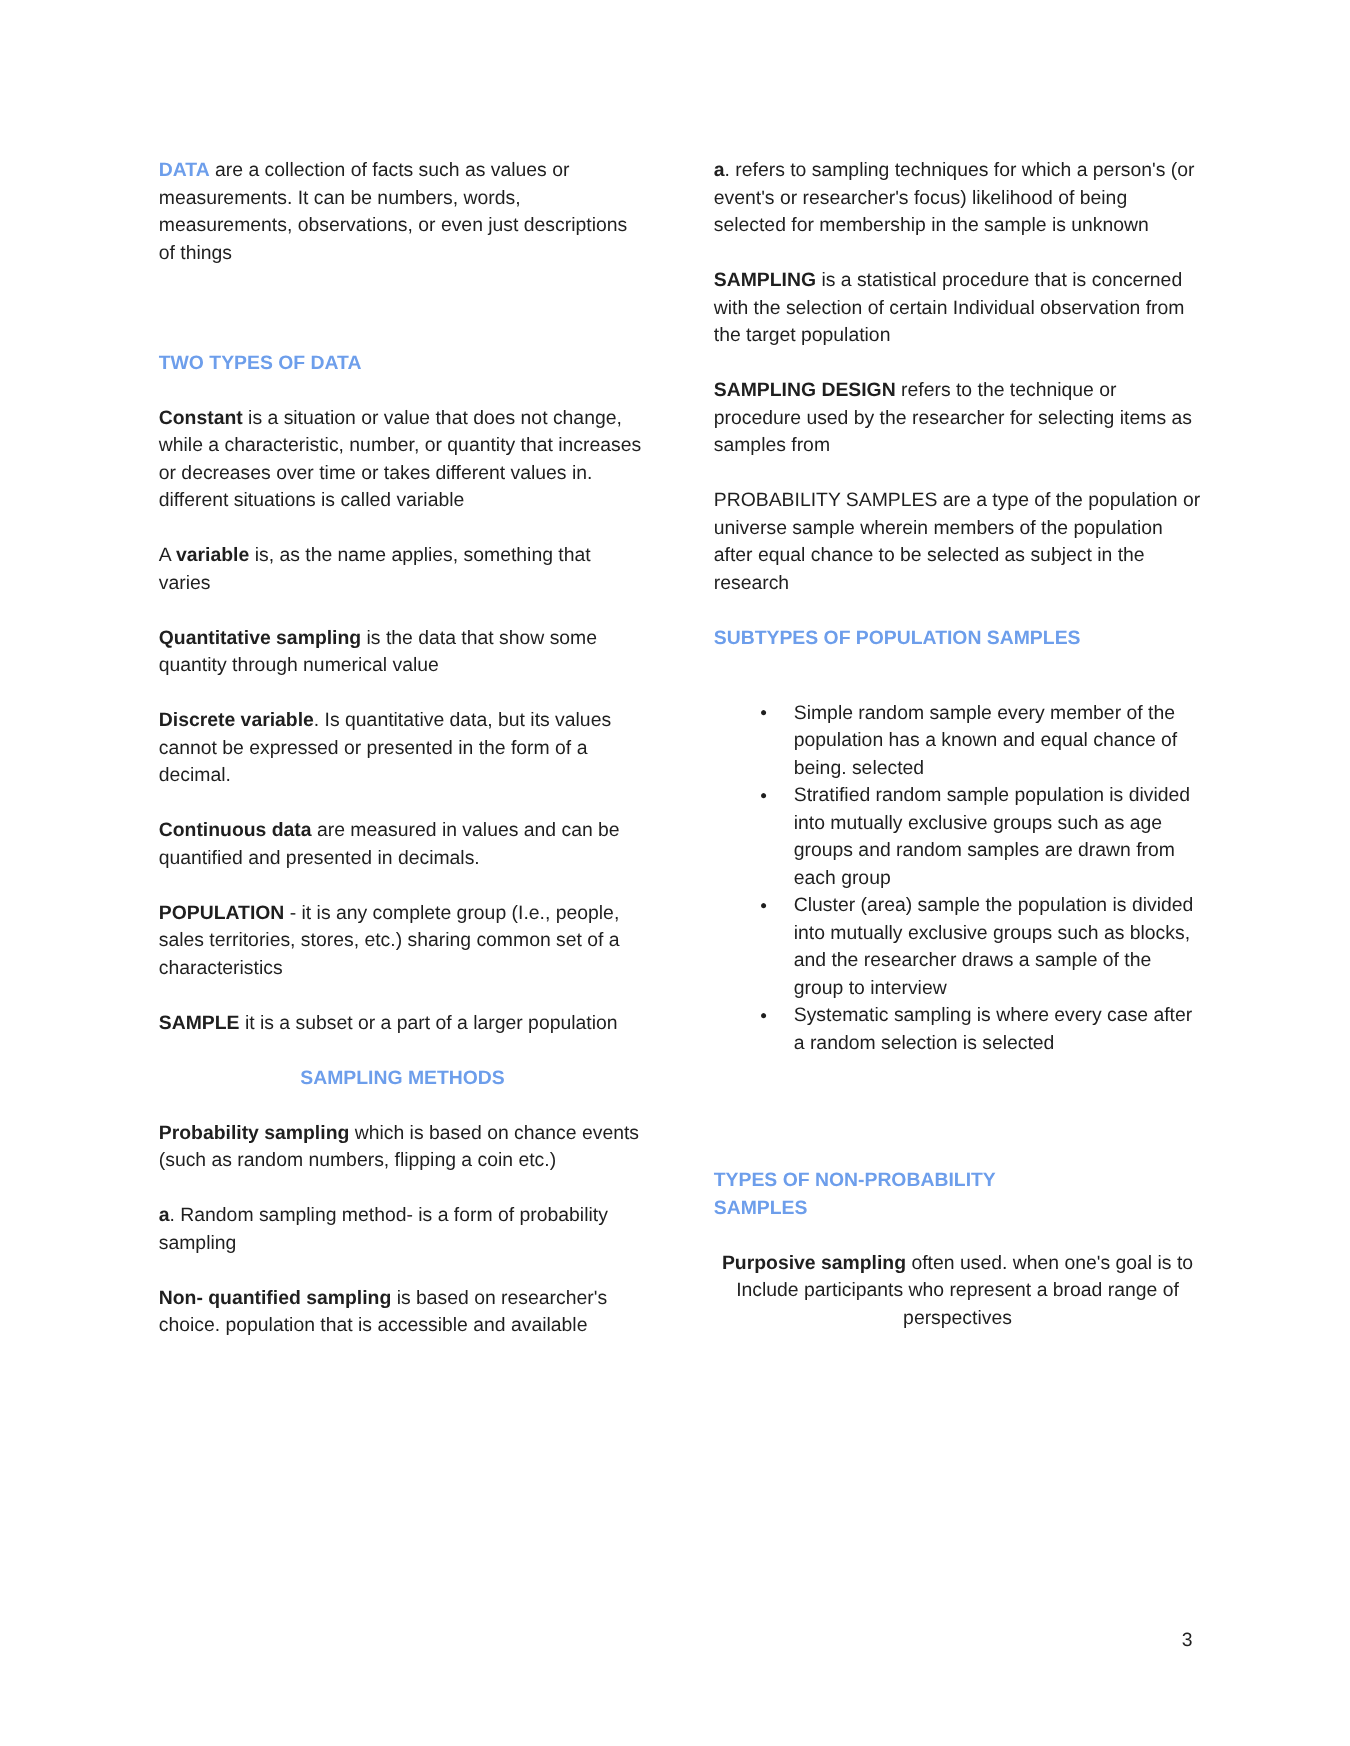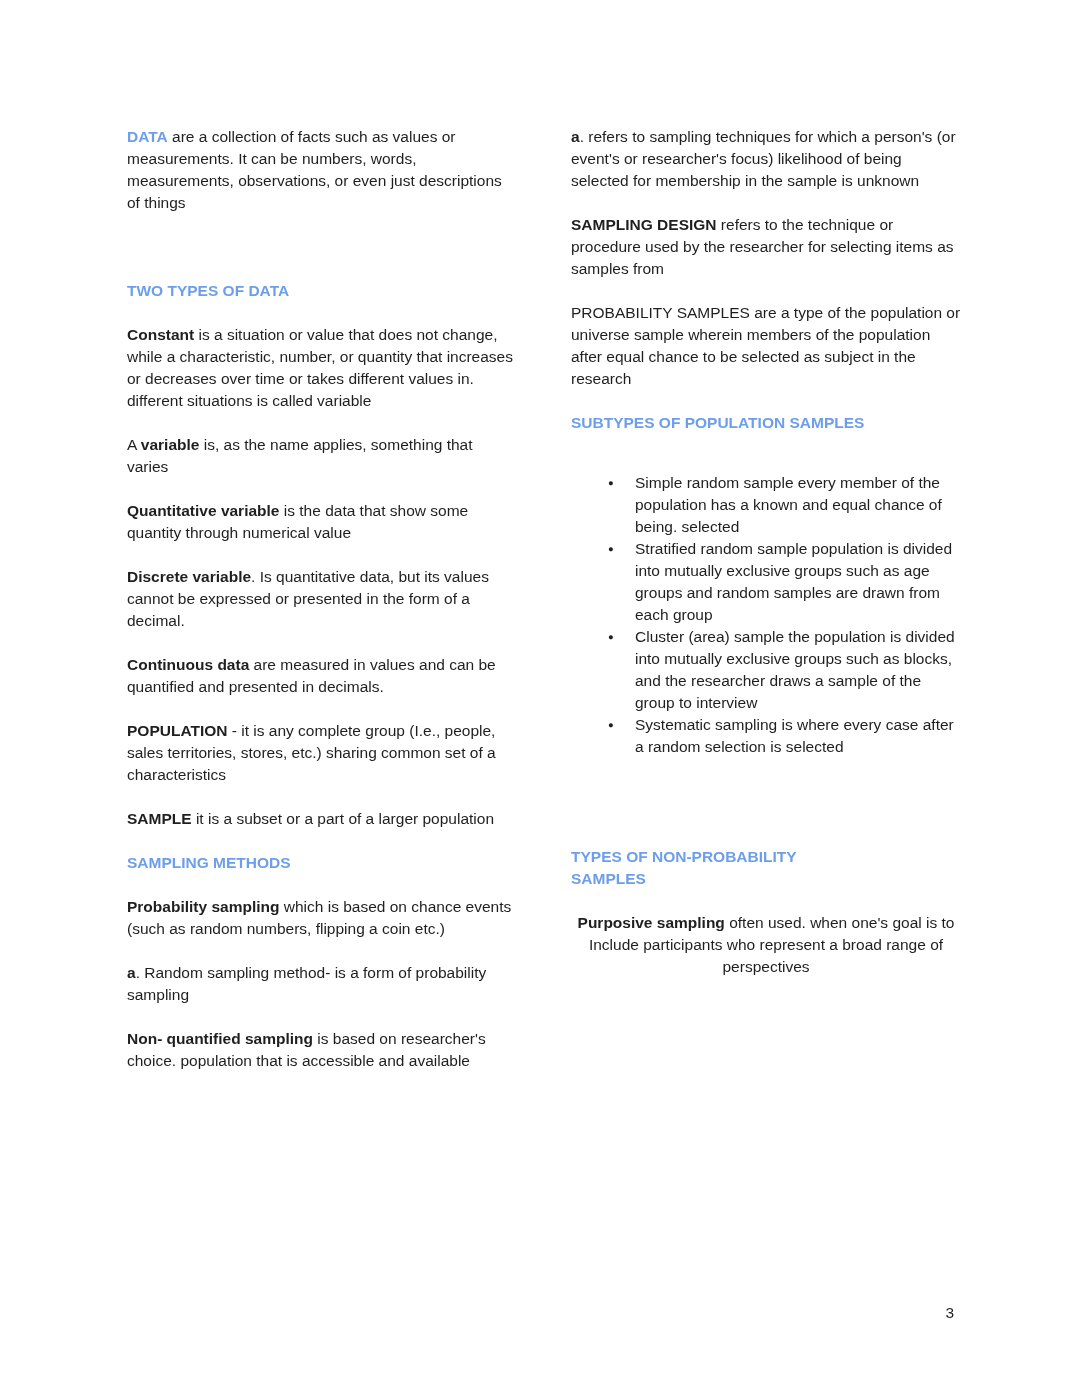--- a/index.html
+++ b/index.html
@@ -66,32 +66,33 @@
 </head>
 <body>
 
 <div class="page">
   <div class="columns">
     <div class="column" id="col-left">
         <p class="para"><span class="b blue">DATA</span><span> are a collection of facts such as values or measurements. It can be numbers, words, measurements, observations, or even just descriptions of things</span></p>
         <p class="heading" style="margin-top: 66px;"><span class="b">TWO TYPES OF DATA</span></p>
         <p class="para" style="margin-top: 22px;"><span class="b">Constant</span><span> is a situation or value that does not change, while a characteristic, number, or quantity that increases or decreases over time or takes different values in. different situations is called variable</span></p>
         <p class="para" style="margin-top: 22px;"><span>A </span><span class="b">variable</span><span> is, as the name applies, something that varies</span></p>
-        <p class="para" style="margin-top: 22px;"><span class="b">Quantitative variable</span><span> is the data that show some quantity through numerical value</span></p>
+        <p class="para" style="margin-top: 22px;"><span class="b">Quantitative sampling</span><span> is the data that show some quantity through numerical value</span></p>
         <p class="para" style="margin-top: 22px;"><span class="b">Discrete variable</span><span>. Is quantitative data, but its values cannot be expressed or presented in the form of a decimal.</span></p>
         <p class="para" style="margin-top: 22px;"><span class="b">Continuous data</span><span> are measured in values and can be quantified and presented in decimals.</span></p>
         <p class="para" style="margin-top: 22px;"><span class="b">POPULATION</span><span> - it is any complete group (I.e., people, sales territories, stores, etc.) sharing common set of a characteristics</span></p>
         <p class="para" style="margin-top: 22px;"><span class="b">SAMPLE</span><span> it is a subset or a part of a larger population</span></p>
-        <p class="heading" style="margin-top: 22px;"><span class="b">SAMPLING METHODS</span></p>
+        <p class="heading" style="margin-top: 22px; text-align: center;"><span class="b">SAMPLING METHODS</span></p>
         <p class="para" style="margin-top: 22px;"><span class="b">Probability sampling</span><span> which is based on chance events (such as random numbers, flipping a coin etc.)</span></p>
         <p class="para" style="margin-top: 22px;"><span class="b">a</span><span>. Random sampling method- is a form of probability sampling</span></p>
         <p class="para" style="margin-top: 22px;"><span class="b">Non- quantified sampling</span><span> is based on researcher's choice. population that is accessible and available</span></p>
       </div>
     <div class="column" id="col-right">
         <p class="para"><span class="b">a</span><span>. refers to sampling techniques for which a person's (or event's or researcher's focus) likelihood of being selected for membership in the sample is unknown</span></p>
+        <p class="para" style="margin-top: 22px;"><span class="b">SAMPLING</span><span> is a statistical procedure that is concerned with the selection of certain Individual observation from the target population</span></p>
         <p class="para" style="margin-top: 22px;"><span class="b">SAMPLING DESIGN</span><span> refers to the technique or procedure used by the researcher for selecting items as samples from</span></p>
         <p class="para" style="margin-top: 22px;"><span>PROBABILITY SAMPLES are a type of the population or universe sample wherein members of the population after equal chance to be selected as subject in the research</span></p>
         <p class="heading" style="margin-top: 22px;"><span class="b">SUBTYPES OF POPULATION SAMPLES</span></p>
         <ul class="bullets" style="margin-top: 38px;">
           <li>Simple random sample every member of the population has a known and equal chance of being. selected</li>
           <li>Stratified random sample population is divided into mutually exclusive groups such as age groups and random samples are drawn from each group</li>
           <li>Cluster (area) sample the population is divided into mutually exclusive groups such as blocks, and the researcher draws a sample of the group to interview</li>
           <li>Systematic sampling is where every case after a random selection is selected</li>
         </ul>
         <p class="heading" style="margin-top: 88px;"><span class="b">TYPES OF NON-PROBABILITY

